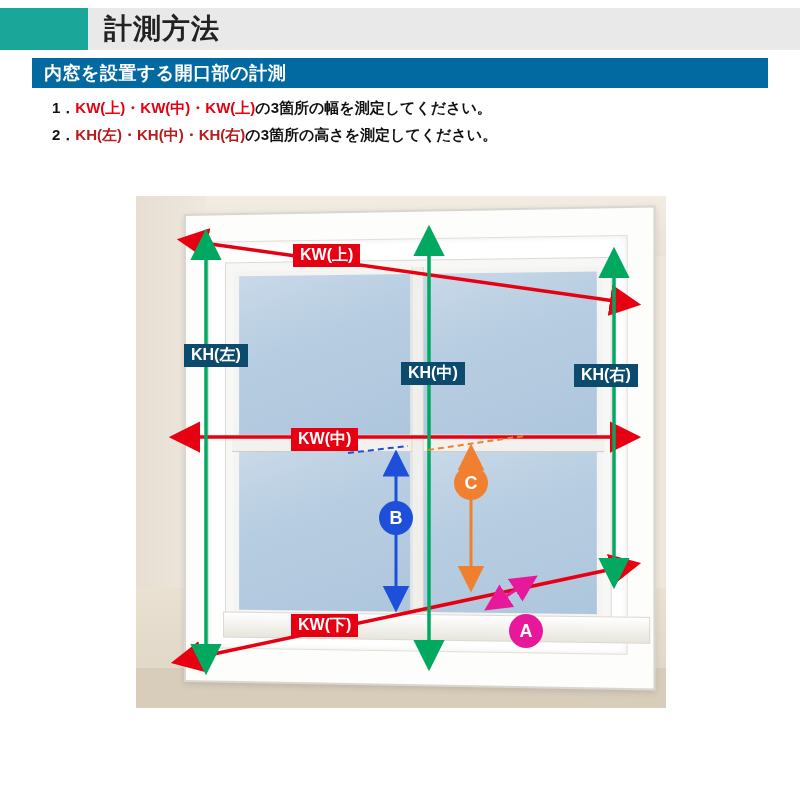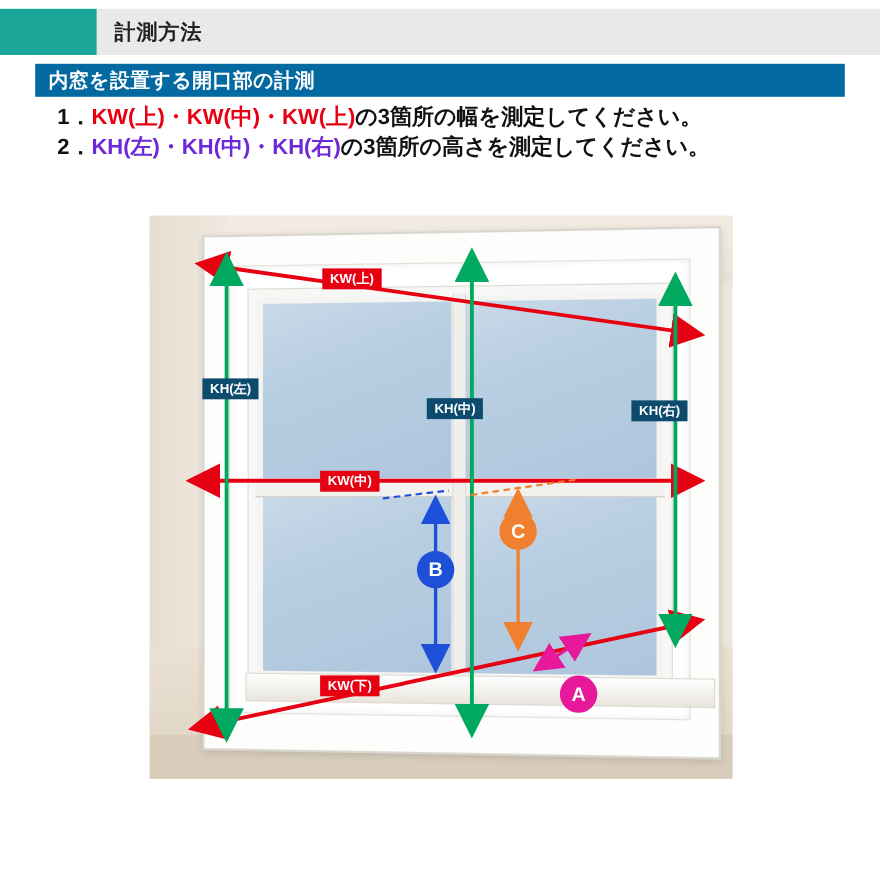--- a/index.html
+++ b/index.html
@@ -35,21 +35,21 @@
     background: #1aa79a;
   }
   .header-title-wrap {
     flex: 1;
     background: #e9e9e9;
     display: flex;
     align-items: center;
     padding-left: 16px;
   }
   .header-title {
-    font-size: 19px;
+    font-size: 28px;
     font-weight: bold;
     color: #222222;
     letter-spacing: 1px;
   }
 
   
   .subheader {
     position: absolute;
     left: 32px;
     top: 58px;
@@ -69,31 +69,31 @@
   }
 
   
   .instructions {
     position: absolute;
     left: 52px;
     top: 94px;
     width: 720px;
   }
   .instr-line {
-    font-size: 20px;
+    font-size: 15px;
     font-weight: bold;
     line-height: 27px;
     color: #111111;
     white-space: nowrap;
   }
   .instr-line.indent {
     padding-left: 30px;
   }
   .kw { color: #e60012; }
-  .kh { color: #6d28d9; }
+  .kh { color: #b91c1c; }
 
   
   .figure {
     position: absolute;
     left: 136px;
     top: 196px;
     width: 530px;
     height: 512px;
   }
   .photo {
@@ -210,21 +210,21 @@
   
   .overlay {
     position: absolute;
     left: 0;
     top: 0;
     width: 530px;
     height: 512px;
   }
   .label {
     position: absolute;
-    font-size: 12px;
+    font-size: 16px;
     font-weight: bold;
     color: #ffffff;
     padding: 3px 7px;
     white-space: nowrap;
     line-height: 1.05;
   }
   .label-red { background: #e60012; }
   .label-green { background: #0c4a6e; }
   .circle-label {
     position: absolute;
@@ -353,21 +353,21 @@
       <line x1="335" y1="252" x2="335" y2="392" stroke="#f08030" stroke-width="3" marker-start="url(#arrOrgS)" marker-end="url(#arrOrg)"></line>
 
       <line x1="352" y1="412" x2="398" y2="382" stroke="#e8189b" stroke-width="3" marker-start="url(#arrPnkS)" marker-end="url(#arrPnk)"></line>
     </svg>
 
     <div class="label label-red" style="left:157px; top:48px;">KW(上)</div>
     <div class="label label-red" style="left:155px; top:232px;">KW(中)</div>
     <div class="label label-red" style="left:155px; top:418px;">KW(下)</div>
 
     <div class="label label-green" style="left:48px; top:148px;">KH(左)</div>
-    <div class="label label-green" style="left:252px; top:166px;">KH(中)</div>
+    <div class="label label-green" style="left:265px; top:166px;">KH(中)</div>
     <div class="label label-green" style="left:438px; top:168px;">KH(右)</div>
 
     <div class="circle-label c-blue" style="left:243px; top:305px;">B</div>
     <div class="circle-label c-orange" style="left:318px; top:270px;">C</div>
     <div class="circle-label c-pink" style="left:373px; top:418px;">A</div>
   </div>
 
   <div class="bottom-text">
   </div>
 

